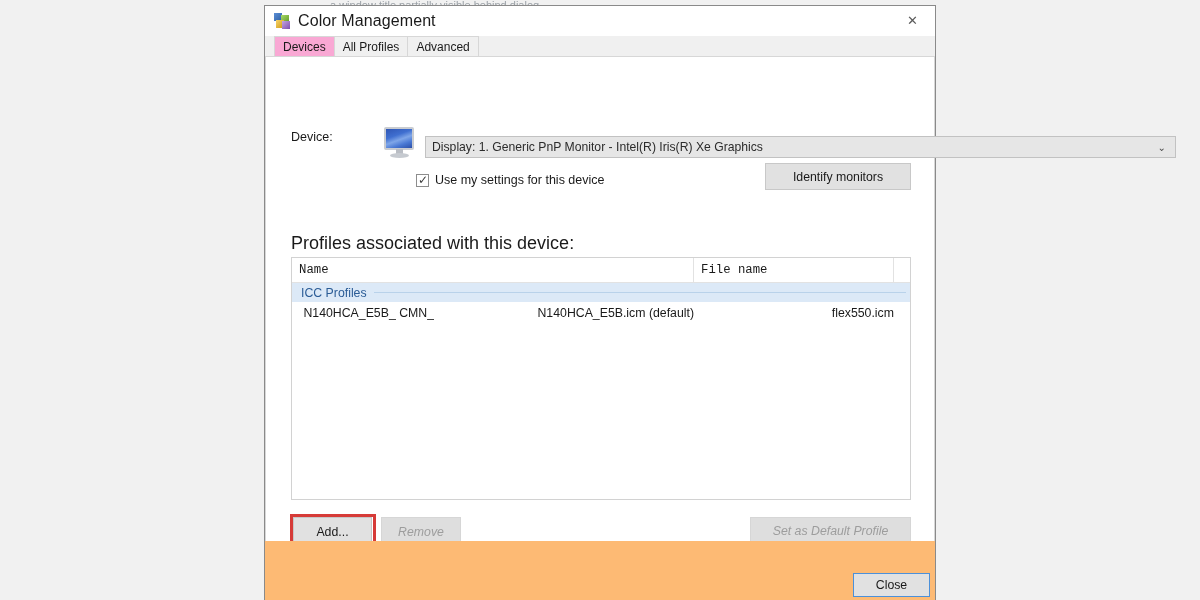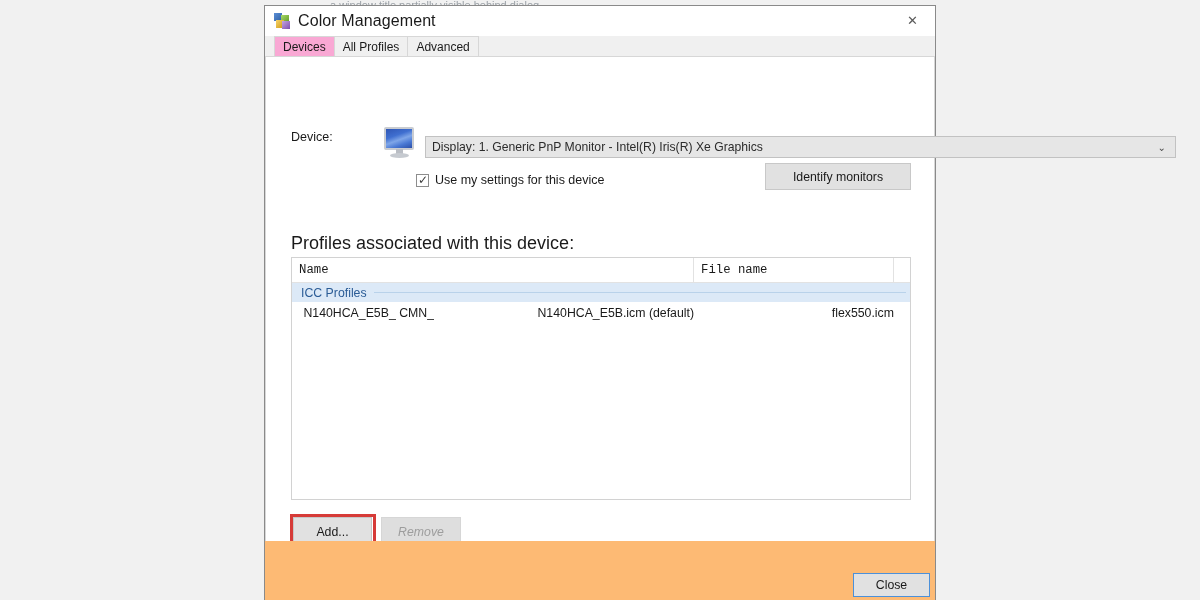--- a/index.html
+++ b/index.html
@@ -473,20 +473,21 @@
       <div class="lv-row">
         <div class="lv-cell n1">N140HCA_E5B_ CMN_</div>
         <div class="lv-cell n2">N140HCA_E5B.icm (default)</div>
         <div class="lv-cell f1">flex550.icm</div>
       </div>
     </div>
 
     <div class="btn btn-add">Add...</div>
     <div class="add-highlight"></div>
     <div class="btn disabled btn-remove">Remove</div>
+    <div class="btn disabled btn-setdefault">Set as Default Profile</div>
 
     <div class="help-link">Understanding color management settings</div>
     <div class="btn btn-profiles">Profiles</div>
   </div>
 
   <div class="footer">
     <div class="btn btn-close">Close</div>
   </div>
 
 </div>

